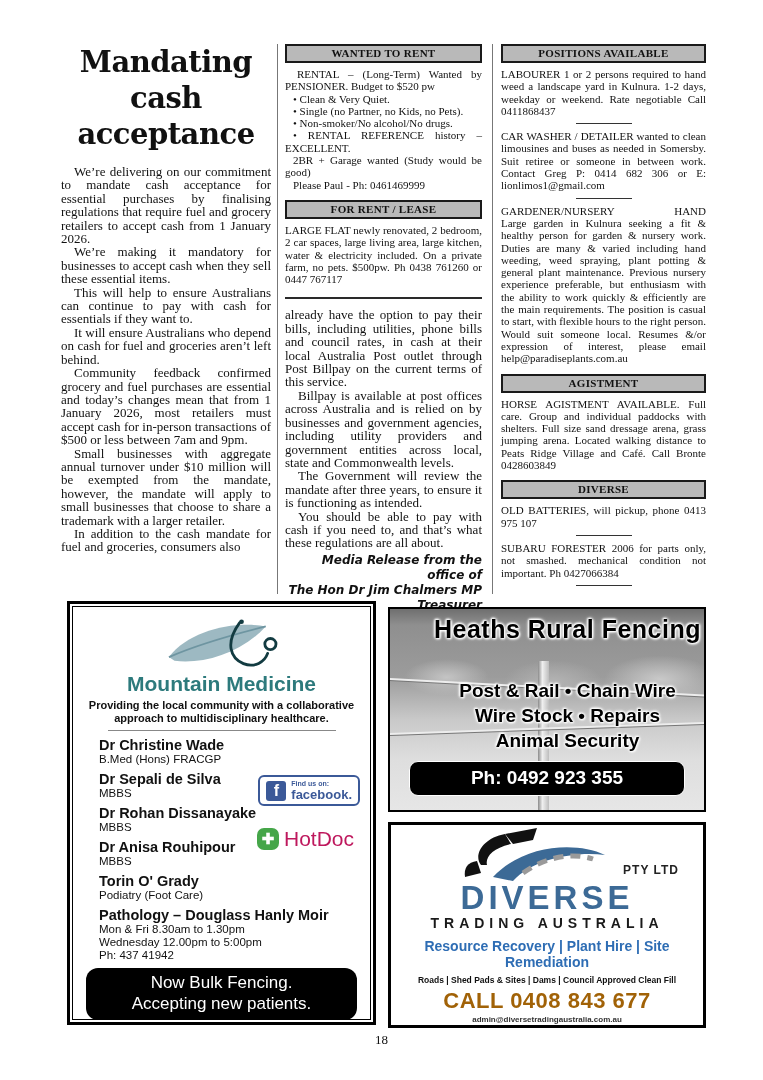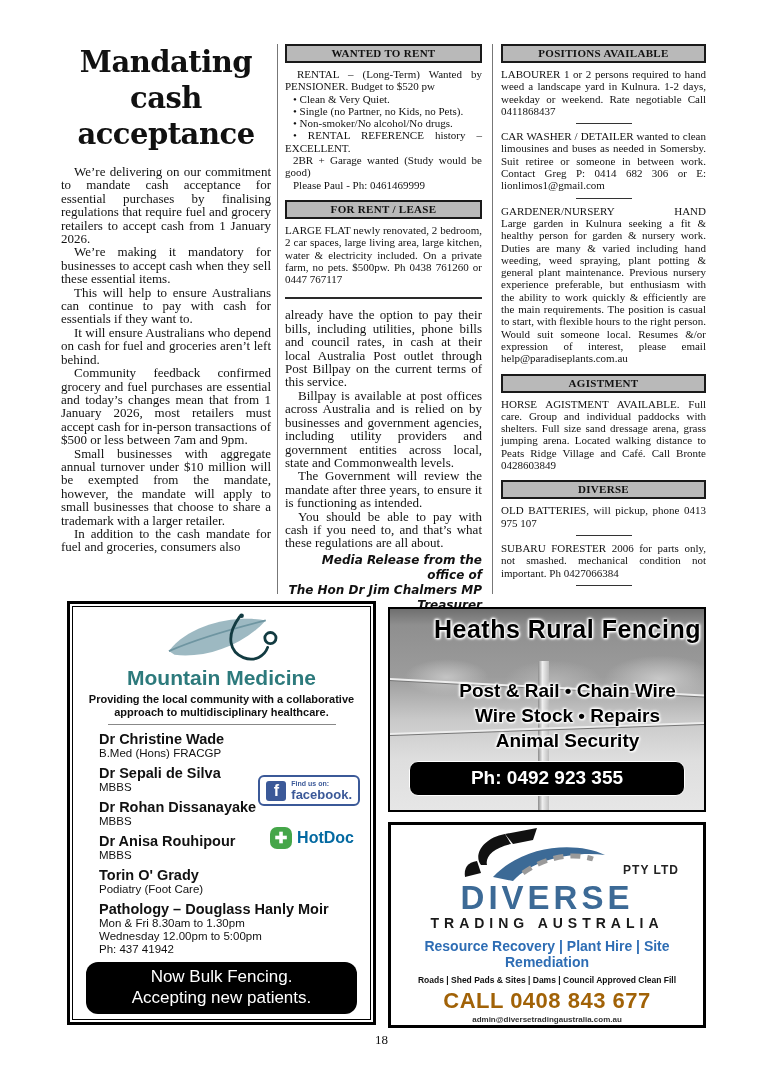--- a/index.html
+++ b/index.html
@@ -30,41 +30,41 @@
   .plainline{text-indent:8px;}
   .short-rule{width:56px;border-top:1.5px solid #333;margin:6px auto;}
   .mid-rule{border:none;border-top:2px solid #2a2a2a;margin:12px 0 9px;}
   .gard-title{display:flex;justify-content:space-between;}
   .credit{margin-top:3px;text-align:right;font-style:italic;font-weight:600;
           font-family:"DejaVu Sans", sans-serif;font-size:12px;line-height:15px;}
 
   
   .ad-mm{position:absolute;left:67px;top:601px;width:309px;height:424px;border:3px solid #000;
          box-sizing:border-box;background:#fff;}
-  .ad-mm-inner{position:absolute;inset:2px;border:1px solid #000;padding:4px 6px;overflow:hidden;
+  .ad-mm-inner{position:absolute;inset:2px;border:1px solid #000;padding:10px 6px;overflow:hidden;
                text-align:center;font-family:"Liberation Sans", sans-serif;}
   .mm-logo{display:block;margin:1px auto 0;}
   .mm-name{font-size:21px;font-weight:700;color:#2d7a7c;line-height:24px;}
   .mm-tagline{font-size:11px;font-weight:700;line-height:13px;margin-top:3px;color:#111;}
   .mm-divider{width:80%;border-top:1px solid #888;margin:5px auto 6px;}
   .mm-list{text-align:left;padding-left:20px;}
   .mm-doc{margin-bottom:5px;}
   .mm-doc-name{font-size:14.5px;font-weight:700;line-height:16px;}
   .mm-doc-qual{font-size:11.5px;line-height:13px;}
   .mm-fb{position:absolute;right:10px;top:168px;border:2px solid #3b5998;border-radius:6px;
          padding:3px 6px;display:flex;gap:5px;align-items:center;background:#fff;}
   .fb-square{width:20px;height:20px;background:#3b5998;color:#fff;font-weight:700;border-radius:3px;
              font-size:16px;line-height:20px;text-align:center;}
   .fb-text{text-align:left;color:#3b5998;}
   .fb-small{font-size:7px;font-weight:700;display:block;line-height:8px;}
   .fb-word{font-size:13px;font-weight:800;display:block;line-height:13px;}
   .mm-hotdoc{position:absolute;right:16px;top:220px;display:flex;align-items:center;gap:5px;}
   .hd-icon{width:22px;height:22px;background:#45a649;border-radius:7px;color:#fff;font-size:15px;
            font-weight:800;line-height:22px;text-align:center;}
-  .hd-word{font-size:16px;font-weight:700;color:#0369a1;}
+  .hd-word{font-size:21px;font-weight:400;color:#be185d;}
   .mm-banner{background:#000;color:#fff;border-radius:12px;margin:6px auto 4px;width:95%;padding:4px 0 6px;}
   .mm-banner div{font-size:17px;line-height:21px;}
   .mm-address{font-size:14px;line-height:16px;}
 
   
   .ad-heaths{position:absolute;left:388px;top:607px;width:318px;height:205px;border:2px solid #000;
     box-sizing:border-box;overflow:hidden;text-align:center;font-family:"Liberation Sans", sans-serif;
     background:
       radial-gradient(60px 26px at 18% 34%, #c4c4c4 0%, rgba(196,196,196,0) 70%),
       radial-gradient(70px 30px at 52% 36%, #b3b3b3 0%, rgba(179,179,179,0) 70%),

